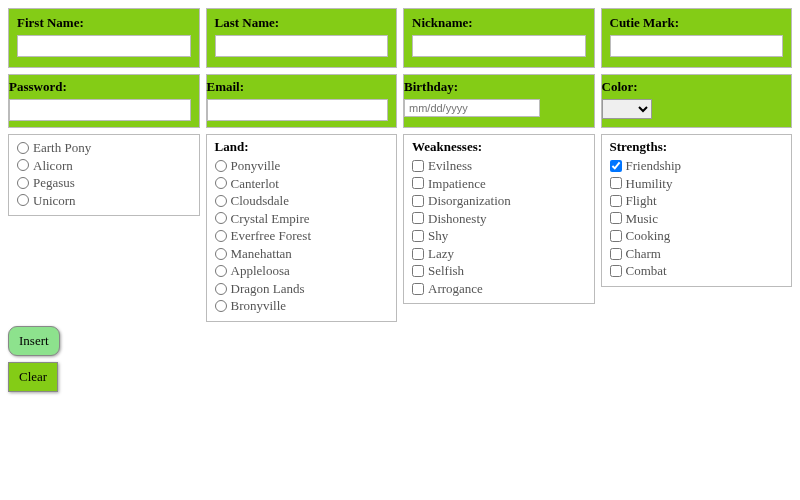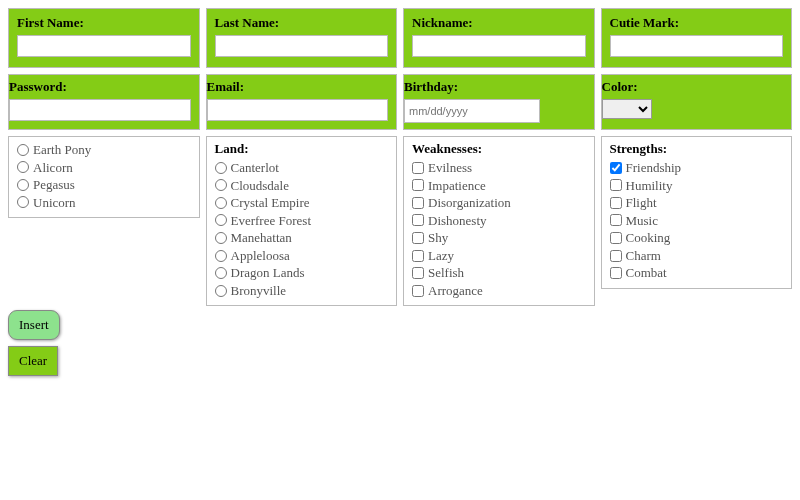--- a/index.html
+++ b/index.html
@@ -38,21 +38,21 @@
     }
     .select-input {
       width: 50px;
       height: 20px;
       border: 1px solid #999;
       background: #efefef;
       font-family: inherit;
     }
     .date-input {
       width: 75%;
-      height: 24px;
+      height: 18px;
       border: 1px solid #bbb;
       background: #fff;
       font-family: Arial, sans-serif;
       color: #555;
       padding: 2px 4px;
       font-size: 11px;
     }
     .options-row {
       display: grid;
       grid-template-columns: repeat(4, 1fr);
@@ -155,20 +155,24 @@
         <input type="radio" name="pony_type" style="">
         <span>Pegasus</span>
       </label>
       <label class="opt-line">
         <input type="radio" name="pony_type" style="">
         <span>Unicorn</span>
       </label>
     </div>
   <div class="option-box" id="land-box">
     <span class="field-label">Land:</span>
+  <label class="opt-line">
+        <input type="radio" name="land" style="">
+        <span>Ponyville</span>
+      </label>
       <label class="opt-line">
         <input type="radio" name="land" style="">
         <span>Canterlot</span>
       </label>
       <label class="opt-line">
         <input type="radio" name="land" style="">
         <span>Cloudsdale</span>
       </label>
       <label class="opt-line">
         <input type="radio" name="land" style="">

